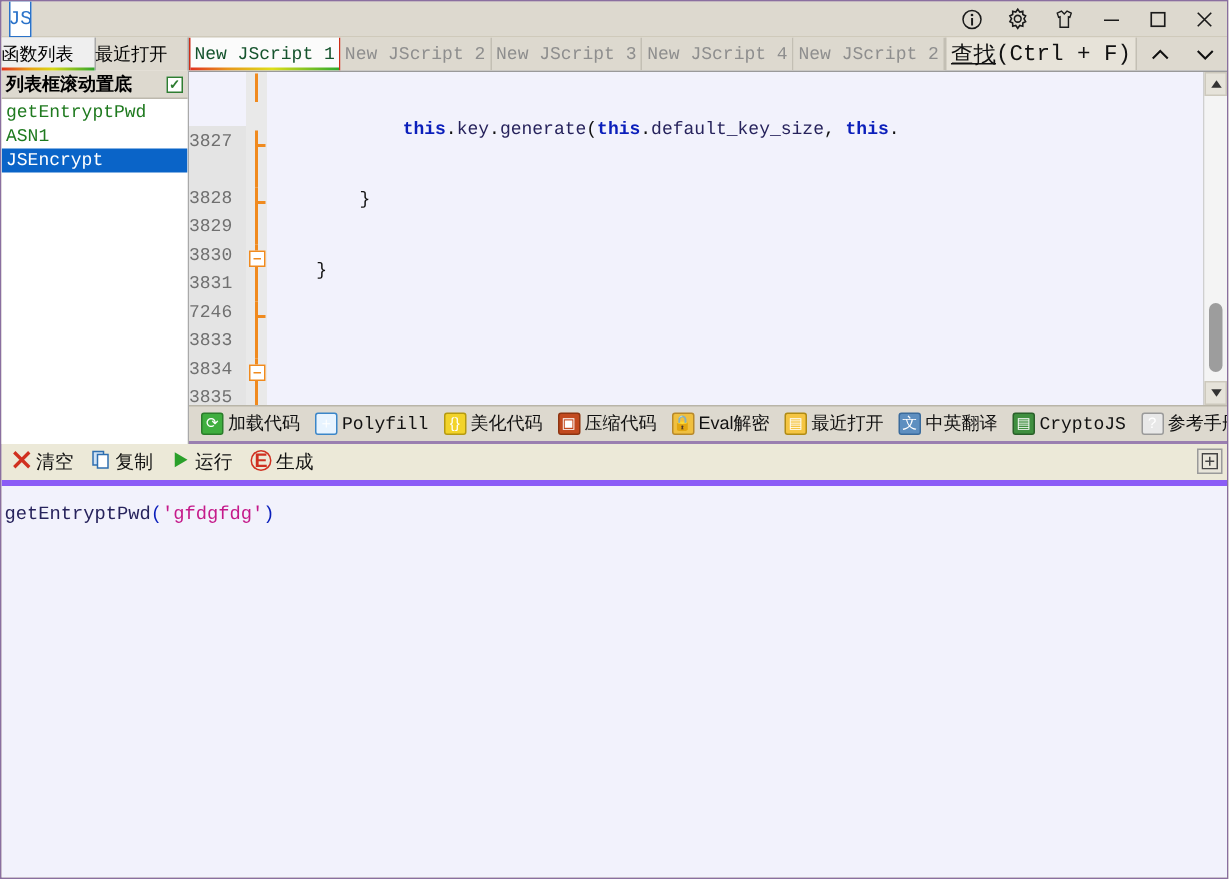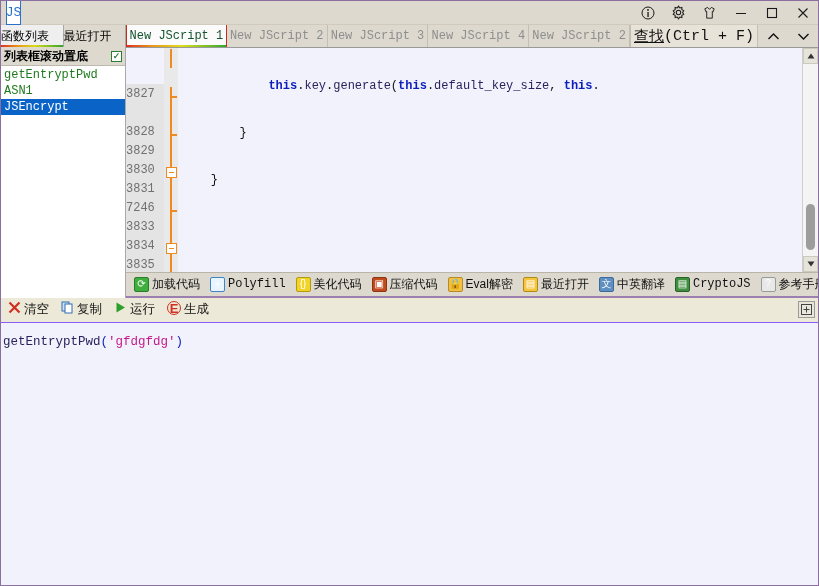--- a/index.html
+++ b/index.html
@@ -392,21 +392,21 @@
     border: 1px solid #9a9a9a;
     background: #e8e5da;
     display: flex; align-items: center; justify-content: center;
     font-size: 11px; color: #333;
   }
 
   
   .console {
     flex: 1;
     background: #f2f2fc;
-    border-top: 1px solid #8b5cf6;
+    border-top: 4px solid #8b5cf6;
     font-family: "Liberation Mono", monospace;
     font-size: 12.5px;
     padding: 12px 0 0 2px;
     color: #0b1fbb;
     overflow: hidden;
     min-height: 0;
   }
   .console .cstr { color: #c51a8a; }
   .console .cfn  { color: #27235c; }
 </style>

